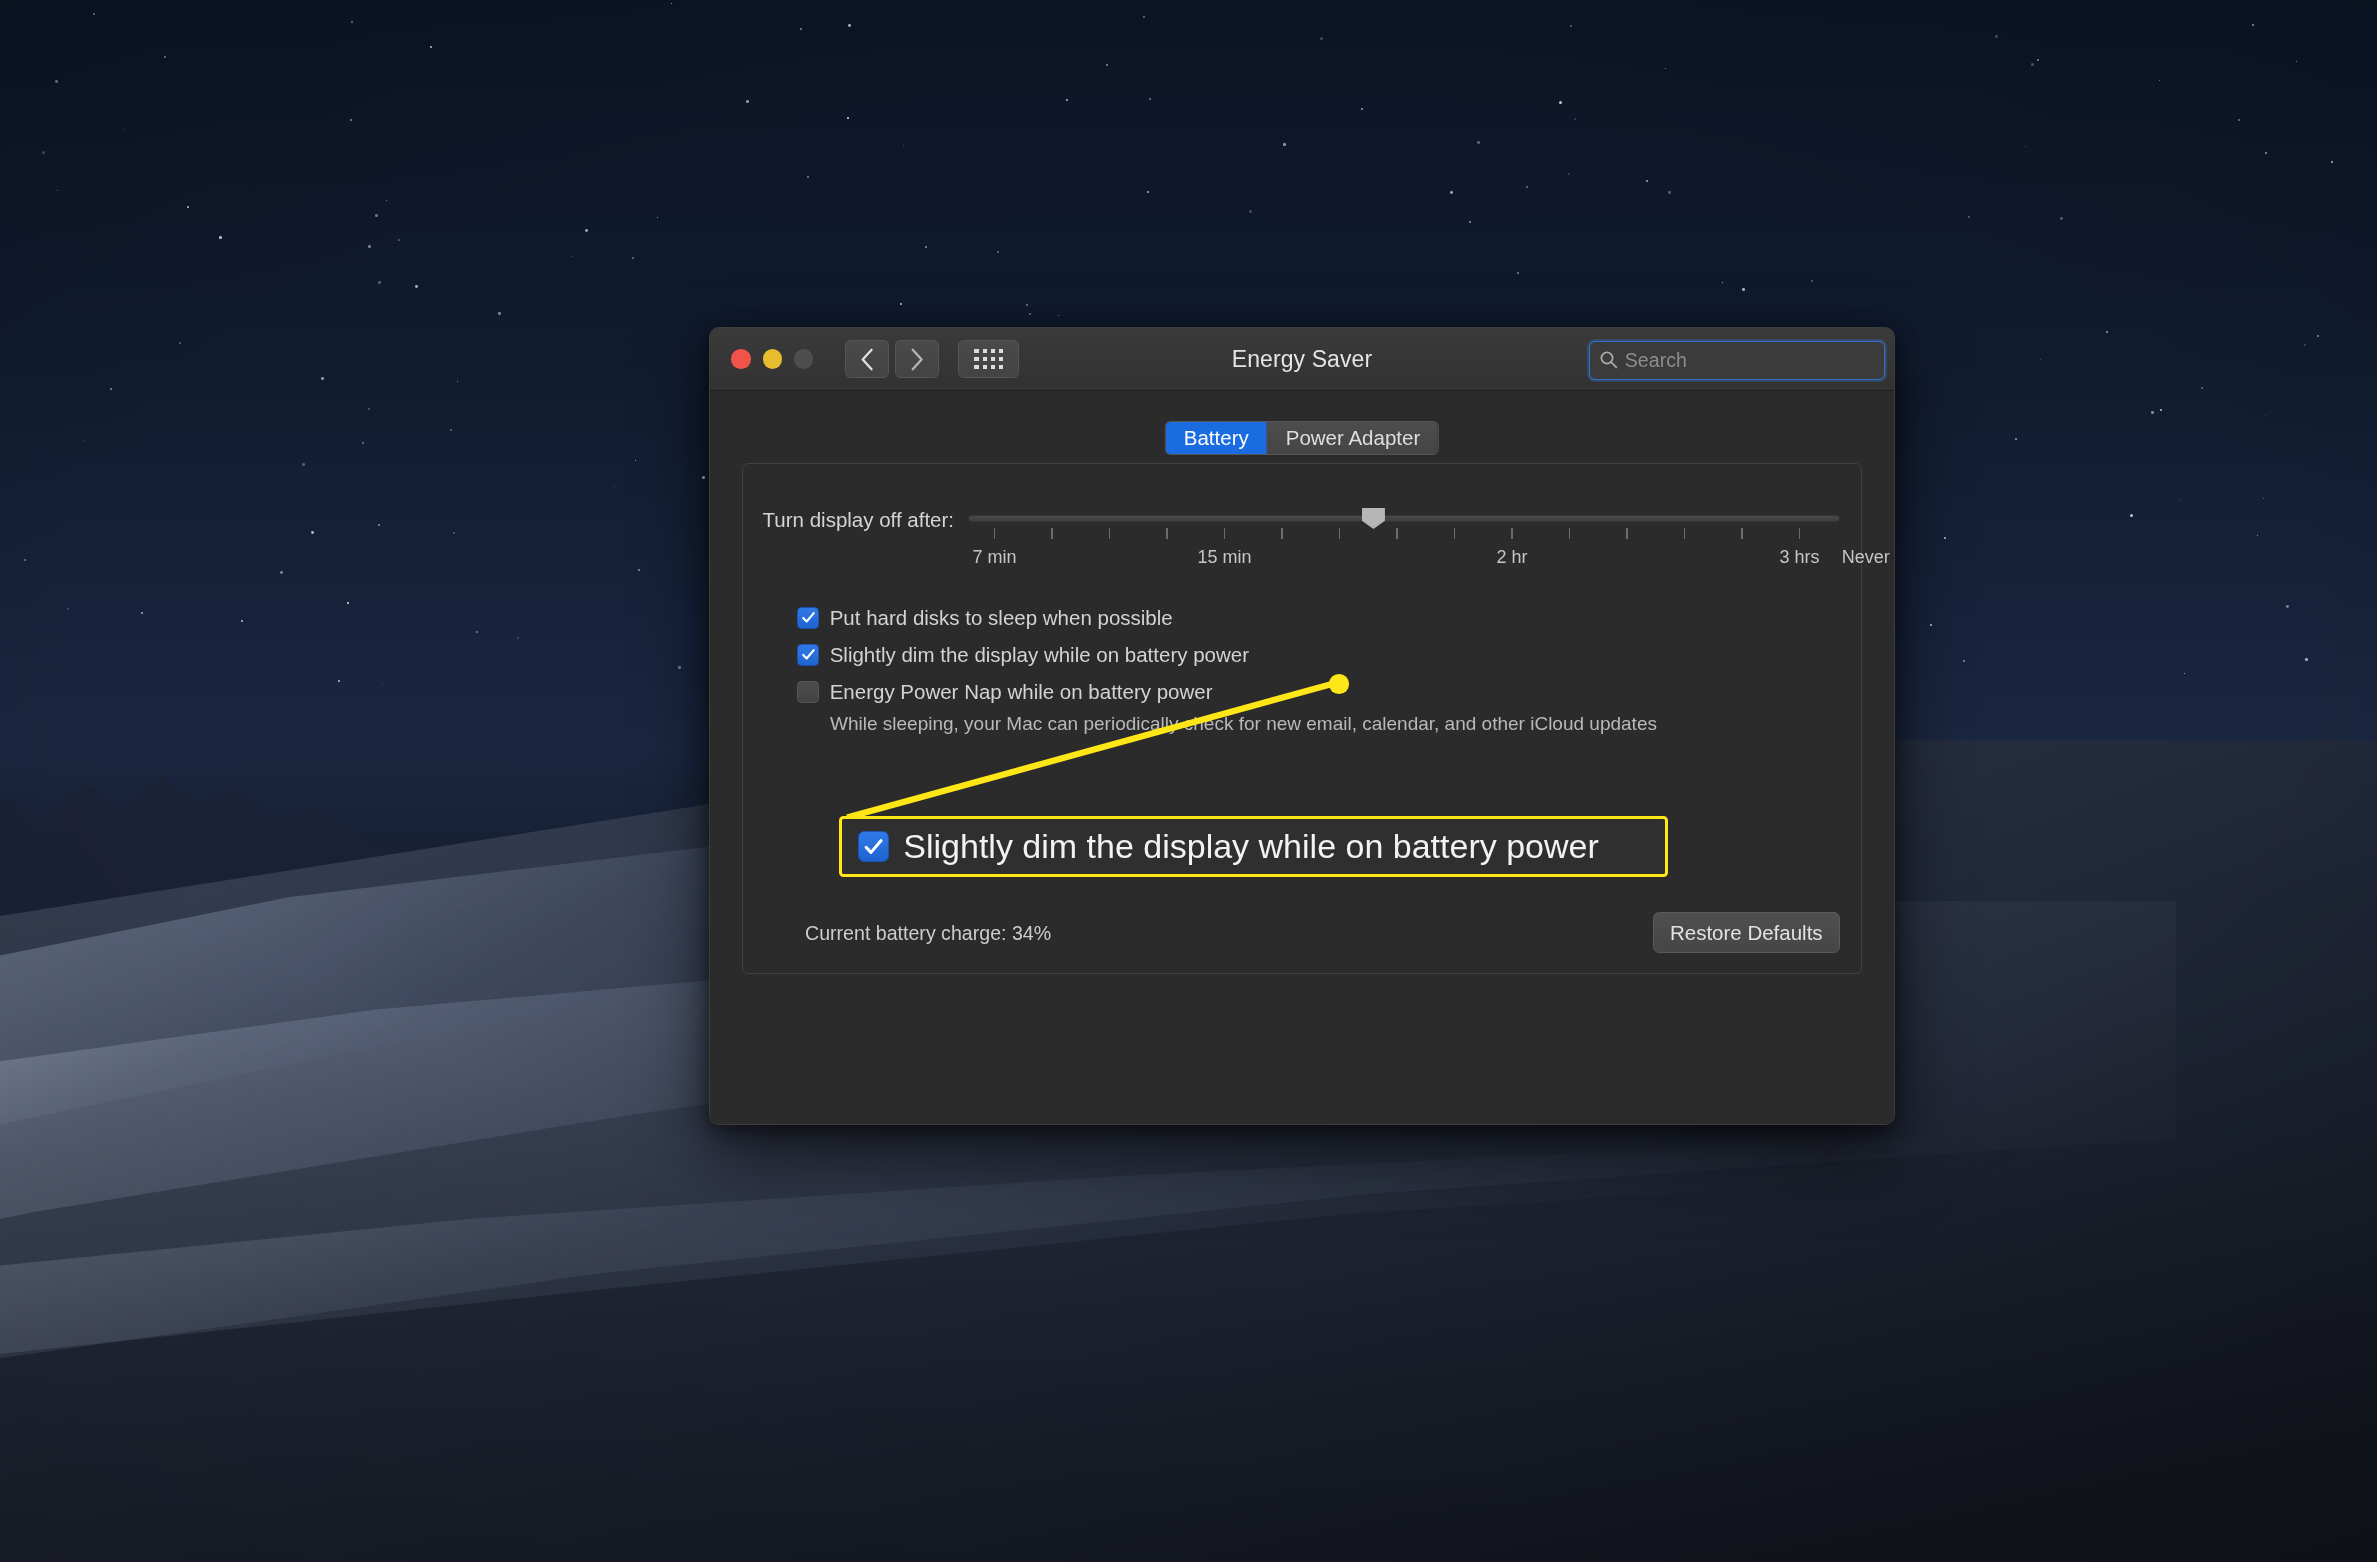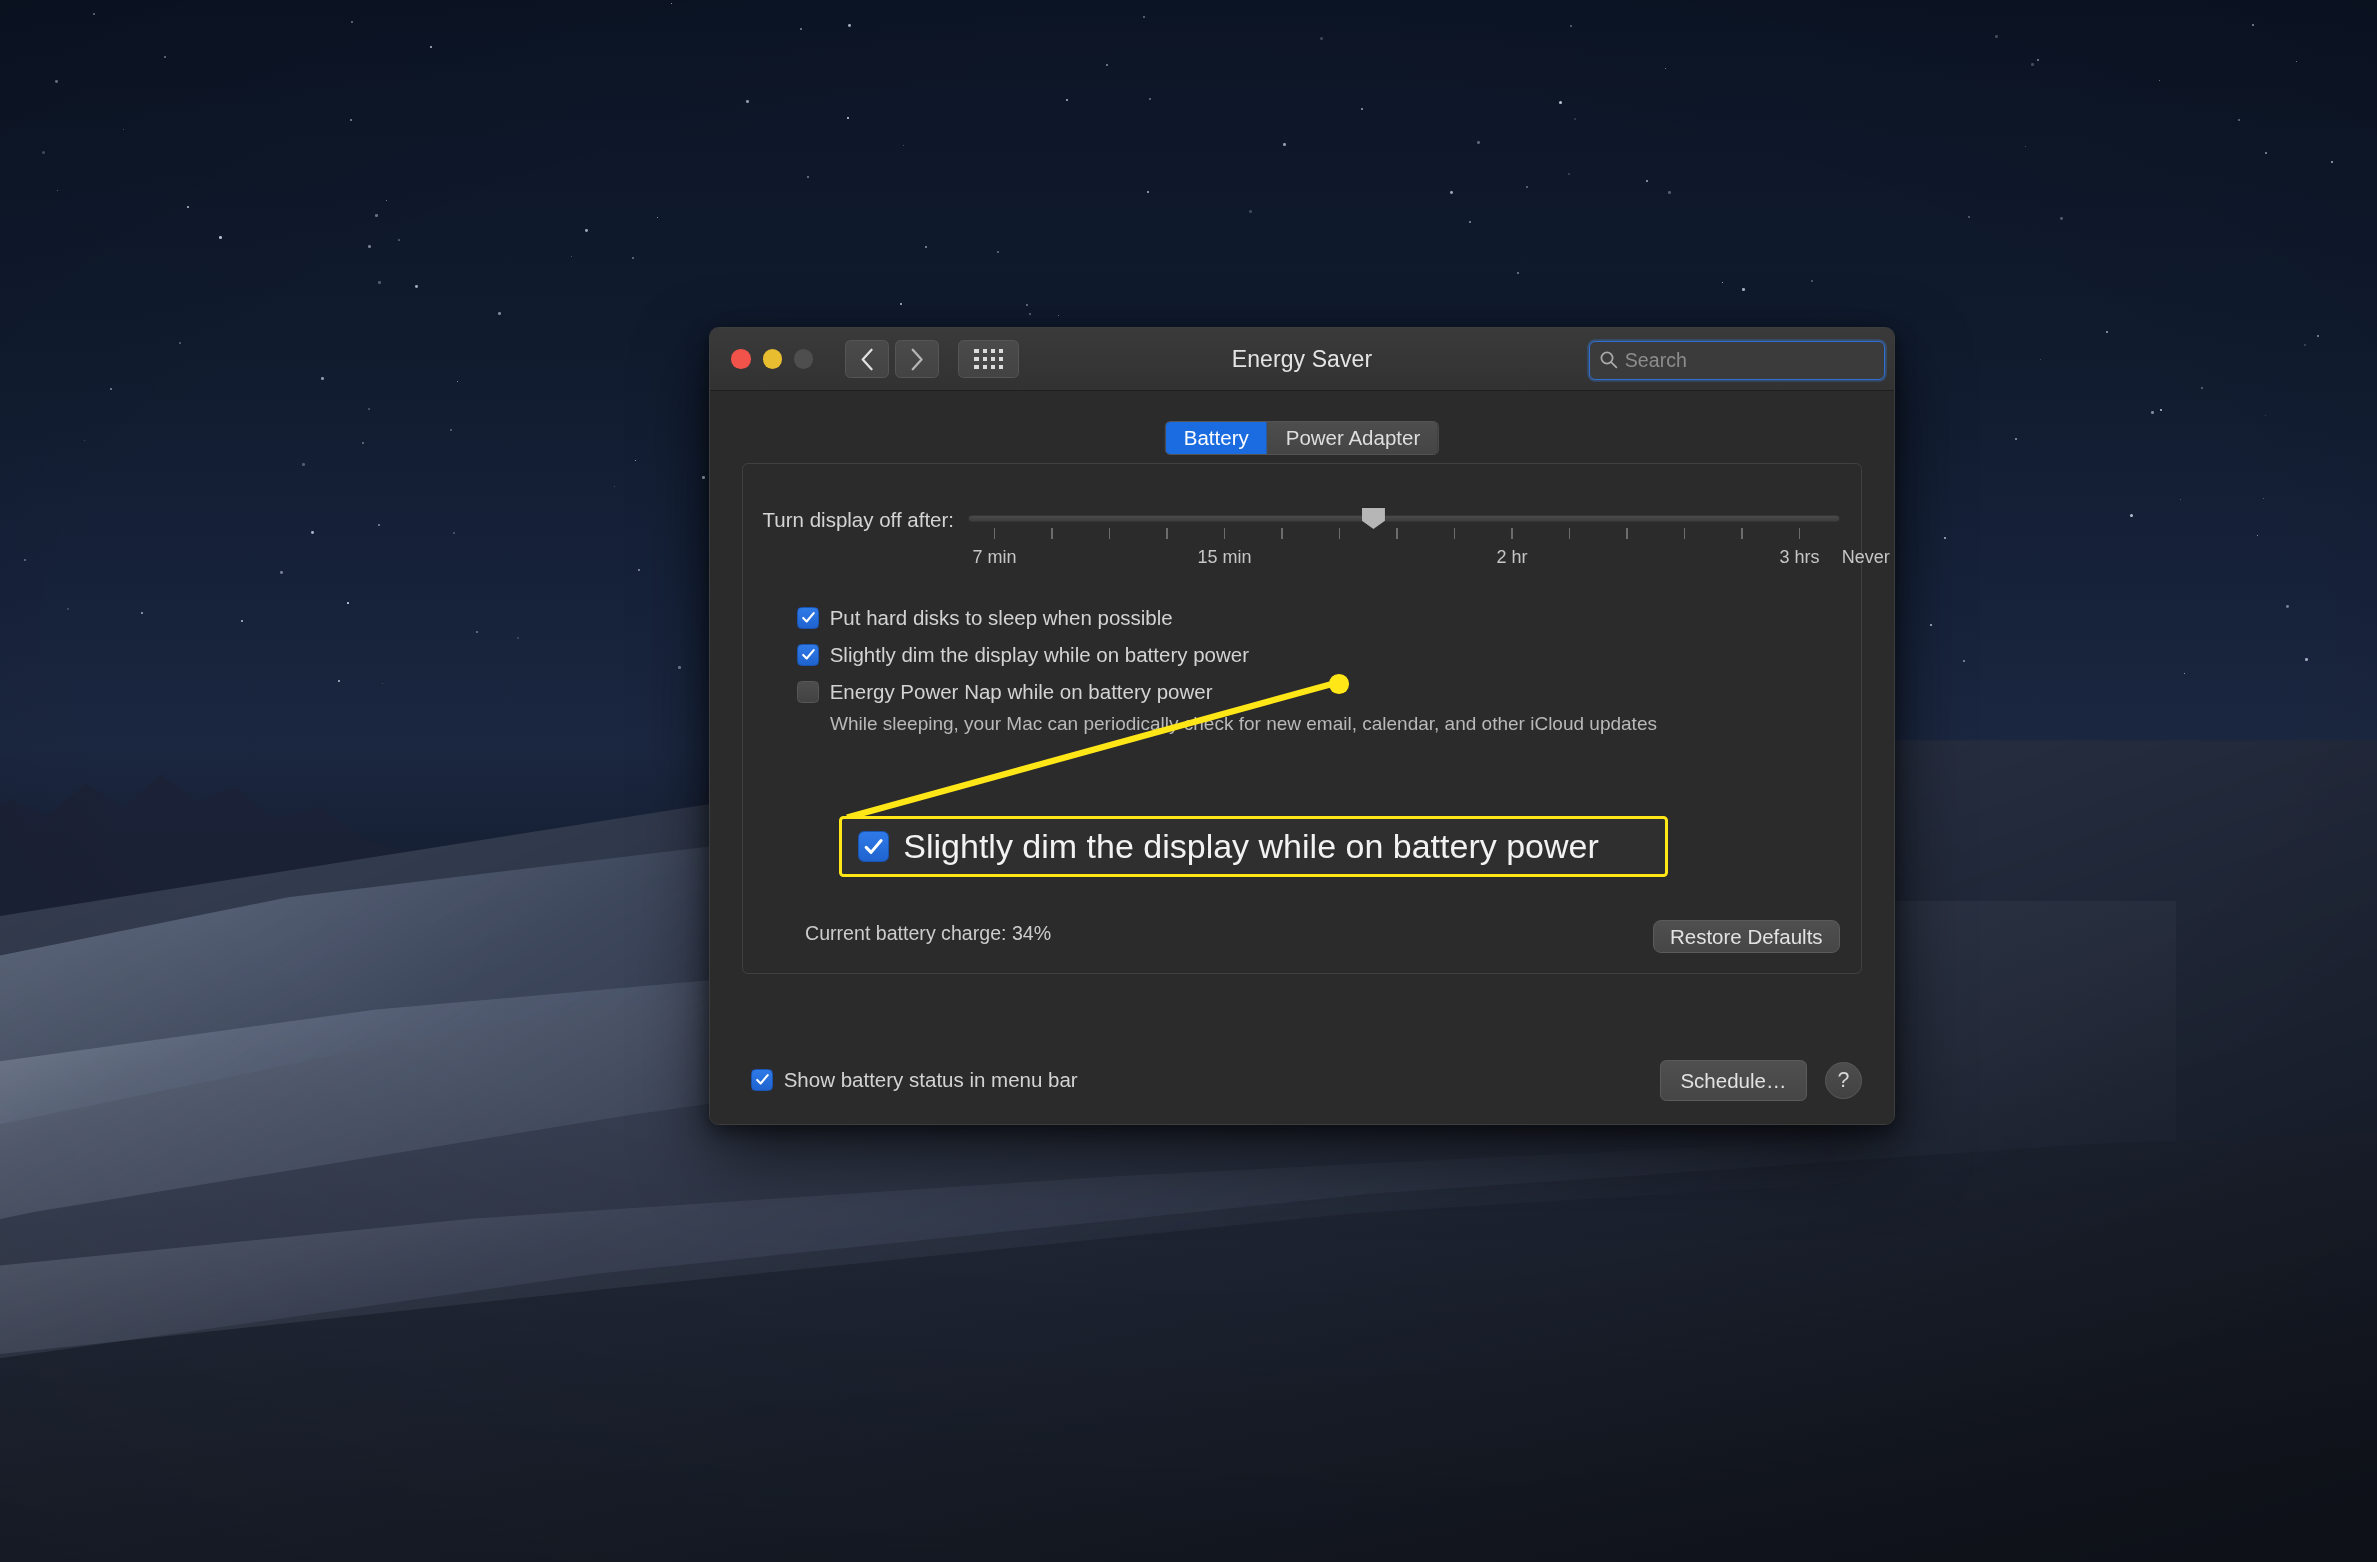--- a/index.html
+++ b/index.html
@@ -191,21 +191,21 @@
   }
 
   
   #charge-text{ position:absolute; left:62px; bottom:28px; font-size:19.6px; color:#cccccc; }
   .pushbtn{
     border-radius:6.2px; border:0.9px solid #5b5b5b;
     background:linear-gradient(180deg,#4f4f4f,#464646);
     color:#e2e2e2; font-family:"Liberation Sans",sans-serif;
     display:flex; align-items:center; justify-content:center;
   }
-  #restore-btn{ position:absolute; right:21.4px; bottom:19.6px; height:33px; padding:0 16px; font-size:20.5px;border-radius:8px; }
+  #restore-btn{ position:absolute; right:21.4px; bottom:19.6px; height:41px; padding:0 16px; font-size:20.5px; }
 
   
   #footer-row{ position:absolute; left:32px; right:32px; bottom:19.6px; height:46px; }
   #footer-check{ position:absolute; left:9px; top:7.1px; display:flex; align-items:center; }
   #schedule-btn{ position:absolute; right:55px; top:0; height:41px; padding:0 19.6px; font-size:20.5px; }
   #help-btn{
     position:absolute; right:0; top:1.8px; width:37px; height:37px; border-radius:50%;
     background:linear-gradient(180deg,#4d4d4d,#424242); border:0.9px solid #5a5a5a;
     color:#d6d6d6; font-size:21.4px; display:flex; align-items:center; justify-content:center;
   }
@@ -509,32 +509,20 @@
             <span class="clabel">Energy Power Nap while on battery power</span>
           </div>
 
           <div id="nap-desc">While sleeping, your Mac can periodically check for new email, calendar, and other iCloud updates</div>
         </div>
 
         <div id="charge-text">Current battery charge: 34%</div>
         <div id="restore-btn" class="pushbtn">Restore Defaults</div>
       </div>
 
-      <div id="footer-row">
-        <div id="footer-check">
-          <span class="cbox on">
-            <svg width="15" height="15" viewBox="0 0 17 17">
-              <path d="M2.5 9 L6.4 13 L14.4 3.6" stroke="#fff" stroke-width="2.4" fill="none" stroke-linecap="round" stroke-linejoin="round"></path>
-            </svg>
-          </span>
-          <span class="clabel">Show battery status in menu bar</span>
-        </div>
-        <div id="schedule-btn" class="pushbtn">Schedule…</div>
-        <div id="help-btn">?</div>
-      </div>
 
     </div>
   </div>
 
   <div id="anno">
     <svg width="2377" height="1562" style="position:absolute;inset:0" viewBox="0 0 2666 1752">
       <line id="leader" x1="1498" y1="766" x2="950" y2="917" stroke="#ffe616" stroke-width="7"></line>
     </svg>
     <div id="anno-dot"></div>
     <div id="callout">

